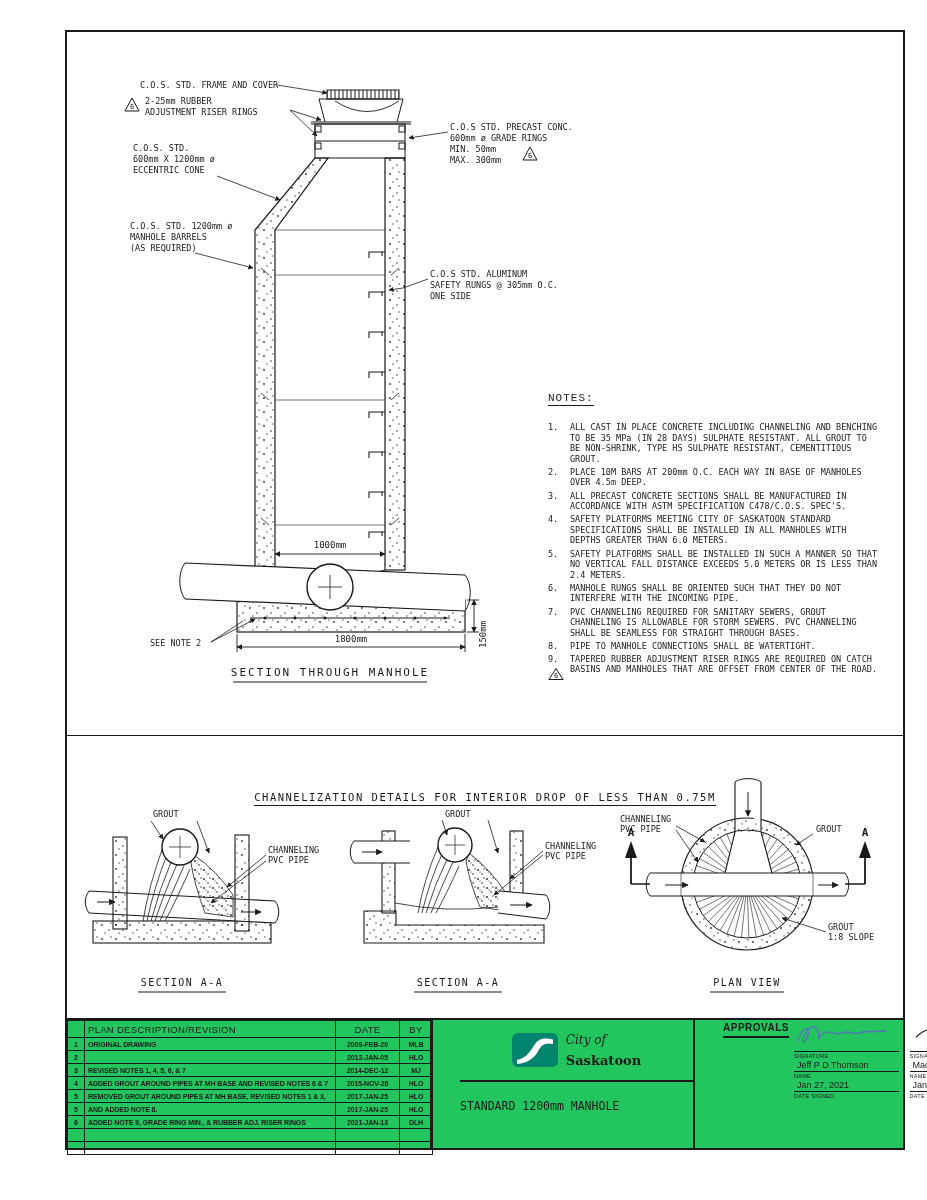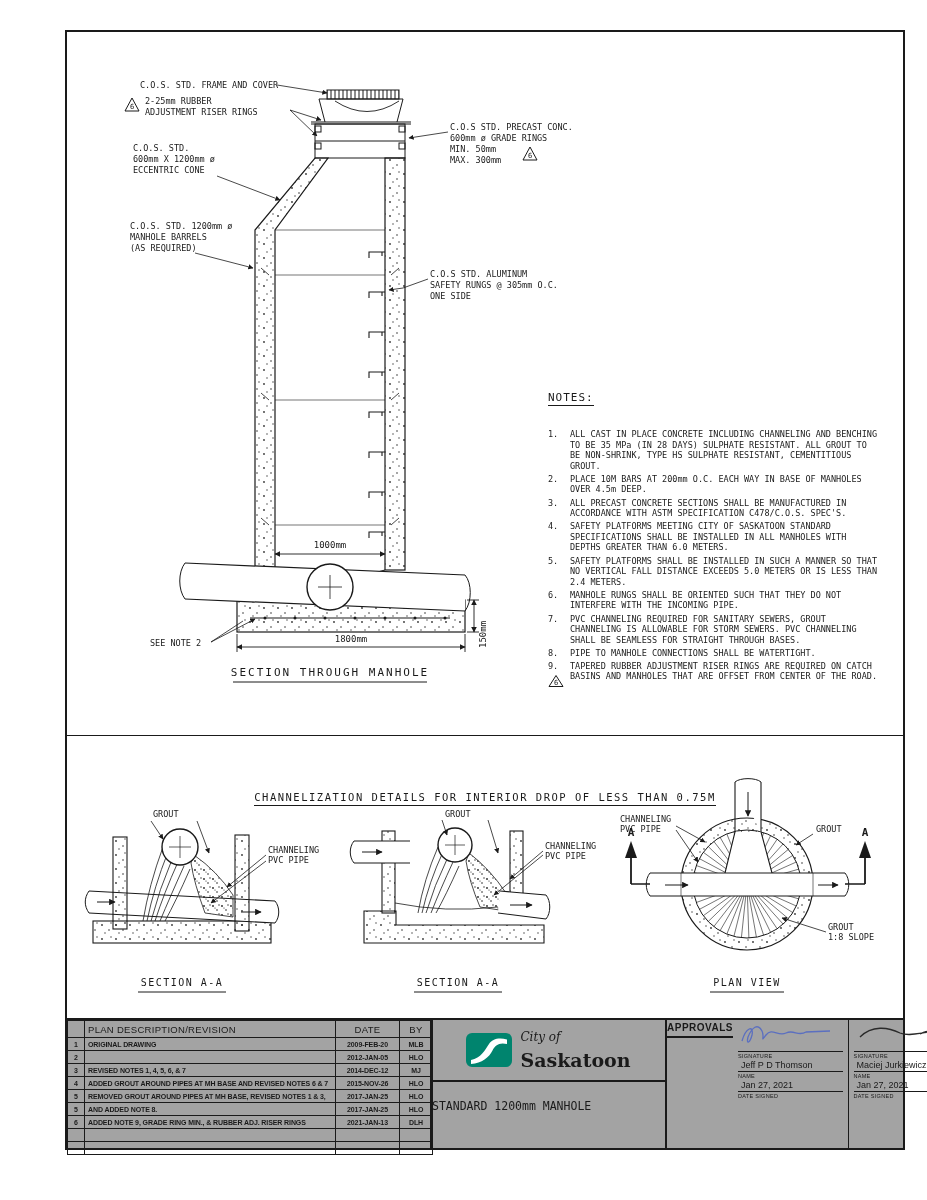--- a/index.html
+++ b/index.html
@@ -7,48 +7,48 @@
         font-family:"DejaVu Sans Mono", monospace;color:#1a1a1a;}
   .border-frame{position:absolute;left:65px;top:30px;width:840px;height:1120px;
         border:2px solid #1a1a1a;box-sizing:border-box;}
   .hdivider{position:absolute;left:65px;top:735px;width:840px;border-top:1.5px solid #1a1a1a;}
   svg{position:absolute;overflow:visible;}
   svg text{font-family:"DejaVu Sans Mono",monospace;fill:#1a1a1a;}
 
   
   .notes{position:absolute;left:548px;top:386px;width:334px;}
   .notes-heading{font-size:11px;letter-spacing:1px;border-bottom:1px solid #1a1a1a;
-        display:inline-block;margin-bottom:23px;padding-bottom:1px;}
+        display:inline-block;margin-bottom:16px;padding-bottom:1px;font-family:Liberation Mono, monospace;}
   .note{display:flex;font-size:8.5px;line-height:10.6px;margin-bottom:2.5px;}
   .note .n{width:22px;flex:none;display:flex;flex-direction:column;align-items:flex-start;}
   .note .t{flex:1;}
 
   
   .chan-title-wrap{position:absolute;left:65px;top:747px;width:840px;text-align:center;}
   .chan-title{display:inline-block;font-size:10.5px;letter-spacing:1.5px;
         border-bottom:1px solid #1a1a1a;padding-bottom:2px;margin-top:44px;}
 
   
   .tblock{position:absolute;left:65px;top:1018px;width:840px;height:132px;display:flex;
-        border:2px solid #1a1a1a;box-sizing:border-box;background:#a3a3a3;}
+        border:2px solid #1a1a1a;box-sizing:border-box;background:#22c55e;gap:28px;}
   .rev{width:365px;flex:none;border-right:2px solid #1a1a1a;box-sizing:border-box;}
   table.revtbl{border-collapse:collapse;table-layout:fixed;width:100%;height:100%;}
   table.revtbl td{border:1px solid #1a1a1a;overflow:hidden;white-space:nowrap;padding:0 3px;
         font-family:"Liberation Sans",sans-serif;}
   table.revtbl tr.hdr td{font-size:9.5px;letter-spacing:.3px;height:16px;}
   table.revtbl tr.row td{font-size:7px;font-weight:bold;height:12px;letter-spacing:-.1px;}
   td.c{text-align:center;}
   .mid{width:235px;flex:none;border-right:2px solid #1a1a1a;box-sizing:border-box;
         display:flex;flex-direction:column;}
   .logo-area{height:60px;border-bottom:2px solid #1a1a1a;display:flex;align-items:center;
         justify-content:center;gap:8px;}
   .logo-mark{position:relative;flex:none;}
   .logo-text{font-family:"DejaVu Serif",serif;line-height:1;}
   .logo-cityof{font-style:italic;font-size:12px;}
-  .logo-sask{font-weight:bold;font-size:19px;margin-top:8px;}
+  .logo-sask{font-weight:bold;font-size:13px;margin-top:8px;}
   .dwg-title{flex:1;padding-top:13px;font-size:11.5px;line-height:22px;}
   .apr{flex:1;display:flex;flex-direction:row;font-family:"Liberation Sans",sans-serif;}
   .apr-head{height:16px;line-height:16px;text-align:center;font-weight:bold;font-size:10px;
         border-bottom:2px solid #1a1a1a;letter-spacing:.5px;}
   .apr-cols{flex:1;display:flex;}
   .apr-col{width:50%;box-sizing:border-box;padding:1px 5px 0 5px;}
   .apr-col.first{border-right:1.5px solid #1a1a1a;}
   .sig-line{border-top:1px solid #1a1a1a;font-size:5.5px;letter-spacing:.3px;padding-top:1px;}
   .sig-val{font-size:9px;padding:1px 0 1px 3px;}
   .apr-bottom{height:33px;border-top:2px solid #1a1a1a;display:flex;}

